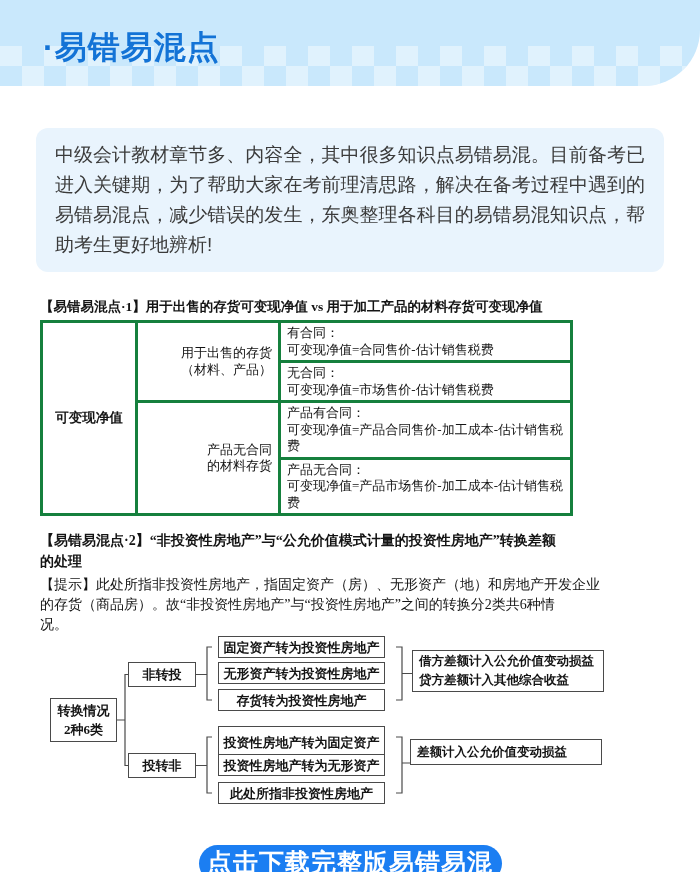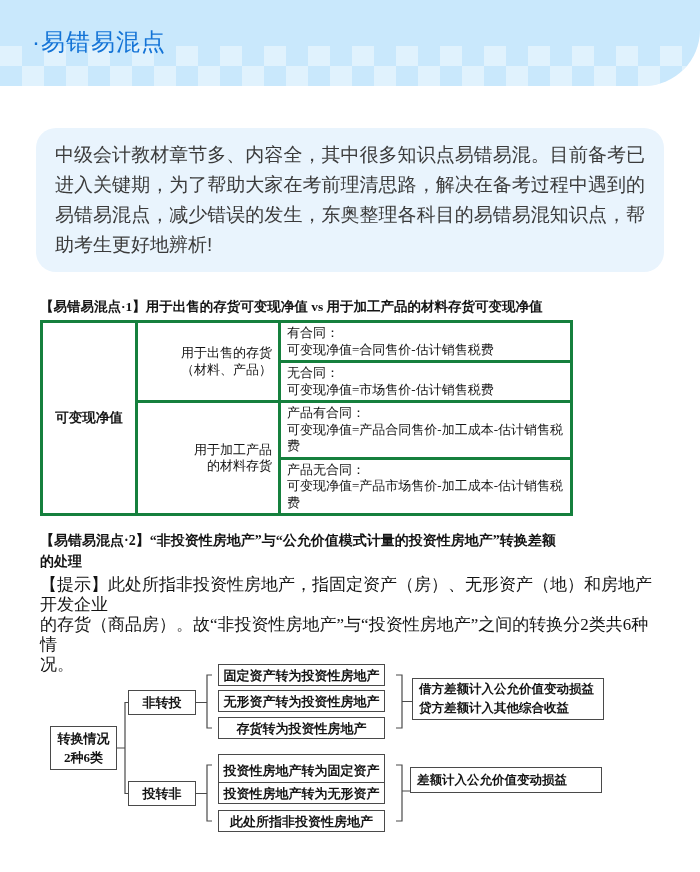--- a/index.html
+++ b/index.html
@@ -16,44 +16,44 @@
   .checker {
     position:absolute; left:0; right:0; bottom:0; height:40px;
     background-image:
       linear-gradient(90deg, rgba(255,255,255,.42) 0 22px, rgba(255,255,255,0) 22px 44px),
       linear-gradient(90deg, rgba(255,255,255,0) 0 22px, rgba(255,255,255,.42) 22px 44px);
     background-size:44px 20px,44px 20px;
     background-position:0 0,0 20px;
     background-repeat:repeat-x,repeat-x;
   }
   .page-title {
-    position:absolute; left:32px; top:26px;
-    font-size:24px; font-weight:normal; letter-spacing:1px;
+    position:absolute; left:43px; top:26px;
+    font-size:32px; font-weight:bold; letter-spacing:1px;
     color:var(--title-blue,#1373d6);
   }
   
   .intro-card {
     margin:42px 36px 0; background:var(--card-bg,#e9f4fd);
-    border-radius:20px; padding:12px 19px;
+    border-radius:12px; padding:12px 19px;
     font-size:19px; line-height:30px; color:#3b3b3b;
     text-align:justify;
   }
   
   .doc { font-family:"Liberation Serif","DejaVu Serif",serif; color:#141414; }
   .h1 { margin:26px 40px 4px; font-size:13.5px; font-weight:bold; line-height:18px; }
   table.nrv {
     border-collapse:collapse; margin:0 0 0 40px; width:485px;
     font-size:13px; line-height:16.5px; table-layout:fixed;
   }
   table.nrv td { border:3px solid #15803d; padding:2px 6px; vertical-align:middle; }
   td.c1 { width:80px; text-align:center; font-weight:bold; font-size:13.5px; }
   td.c2 { width:128px; text-align:right;margin-top:36px; }
   td.c3 { width:277px; }
   .h2 { margin:14px 40px 0; font-size:14px; font-weight:bold; line-height:21px; }
-  .hint { margin:3px 40px 0; font-size:17px; line-height:20px; }
+  .hint { margin:3px 40px 12px; font-size:14px; line-height:20px; }
   
   .diagram {
     position:relative; width:620px; height:180px; margin:-14px 0 0 40px;
     font-size:13px; font-weight:600;
   }
   .dbox {
     position:absolute; box-sizing:border-box; background:#fff;
     border:1px solid #4a4a4a; display:flex; align-items:center;
     justify-content:center; text-align:center; line-height:19px;
   }
@@ -98,21 +98,21 @@
       </td>
     </tr>
     <tr>
       <td class="c3">
         <div>无合同：</div>
         <div>可变现净值=市场售价-估计销售税费</div>
       </td>
     </tr>
     <tr>
       <td class="c2" rowspan="2">
-        <div>用于加工产品</div>
+        <div>产品无合同</div>
         <div>的材料存货</div>
       </td>
       <td class="c3">
         <div>产品有合同：</div>
         <div>可变现净值=产品合同售价-加工成本-估计销售税费</div>
       </td>
     </tr>
     <tr>
       <td class="c3">
         <div>产品无合同：</div>

